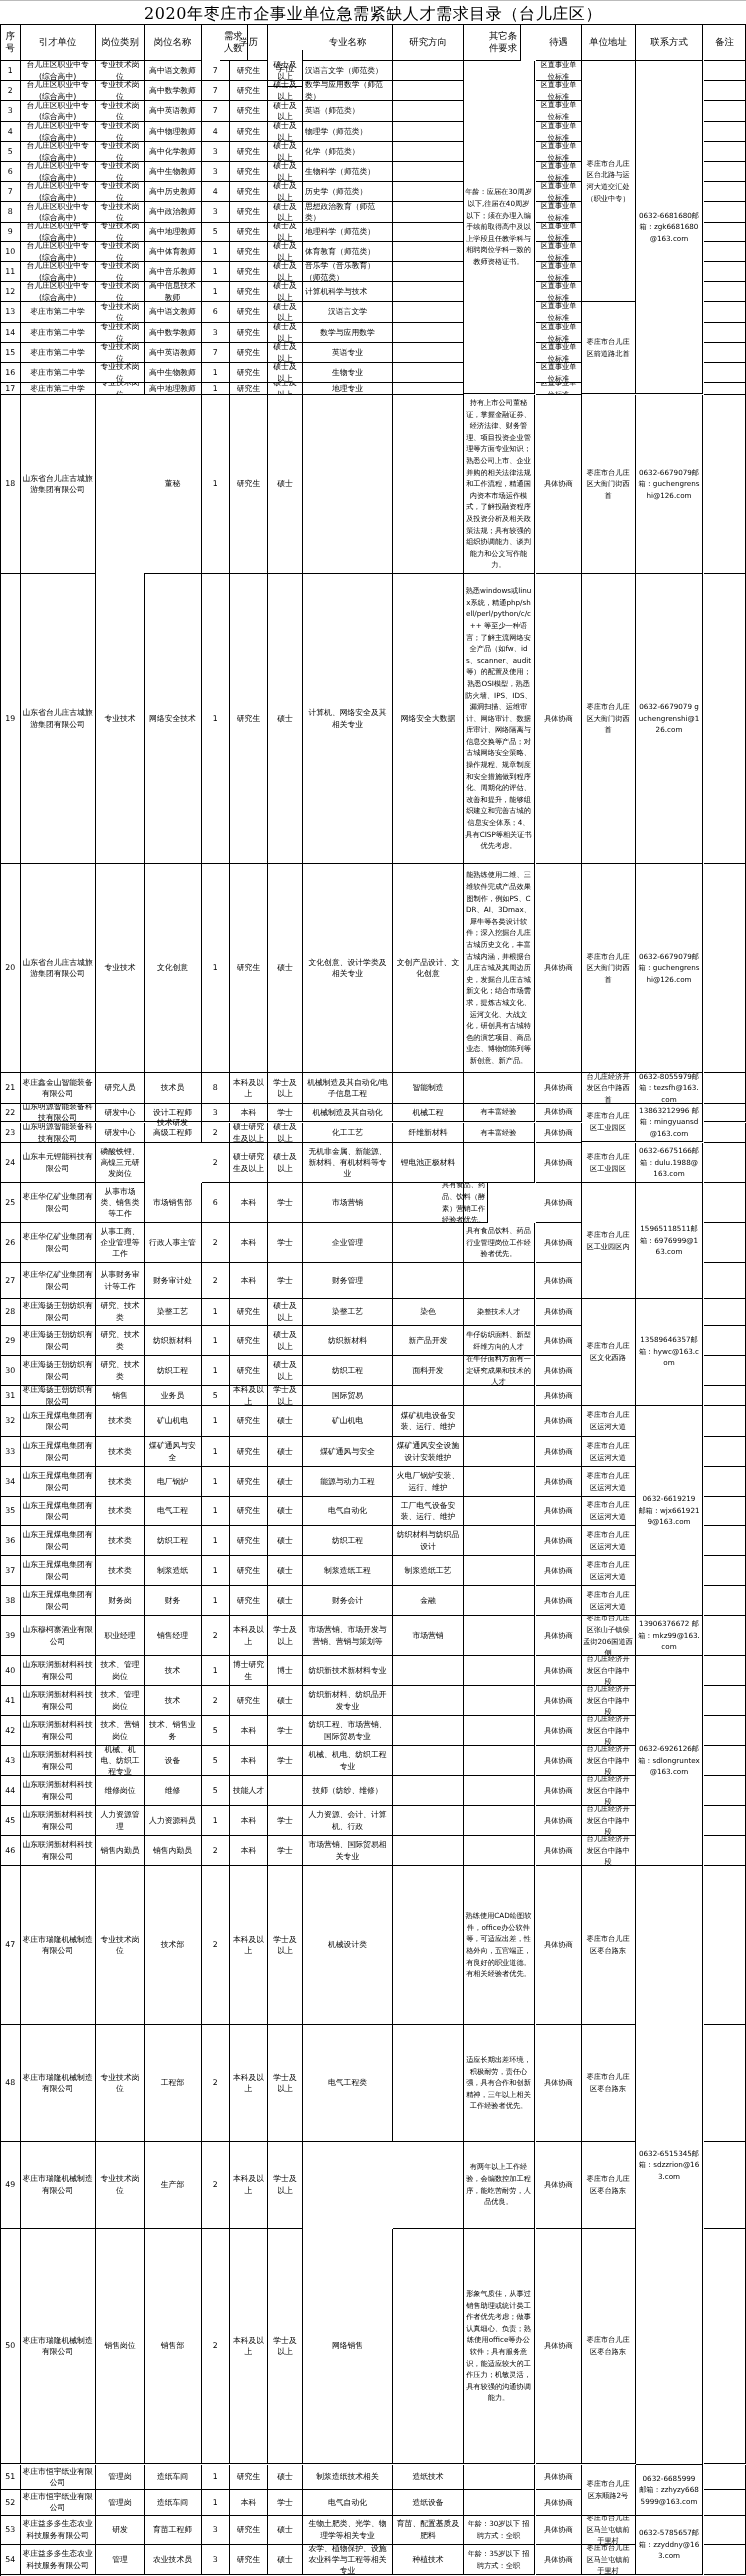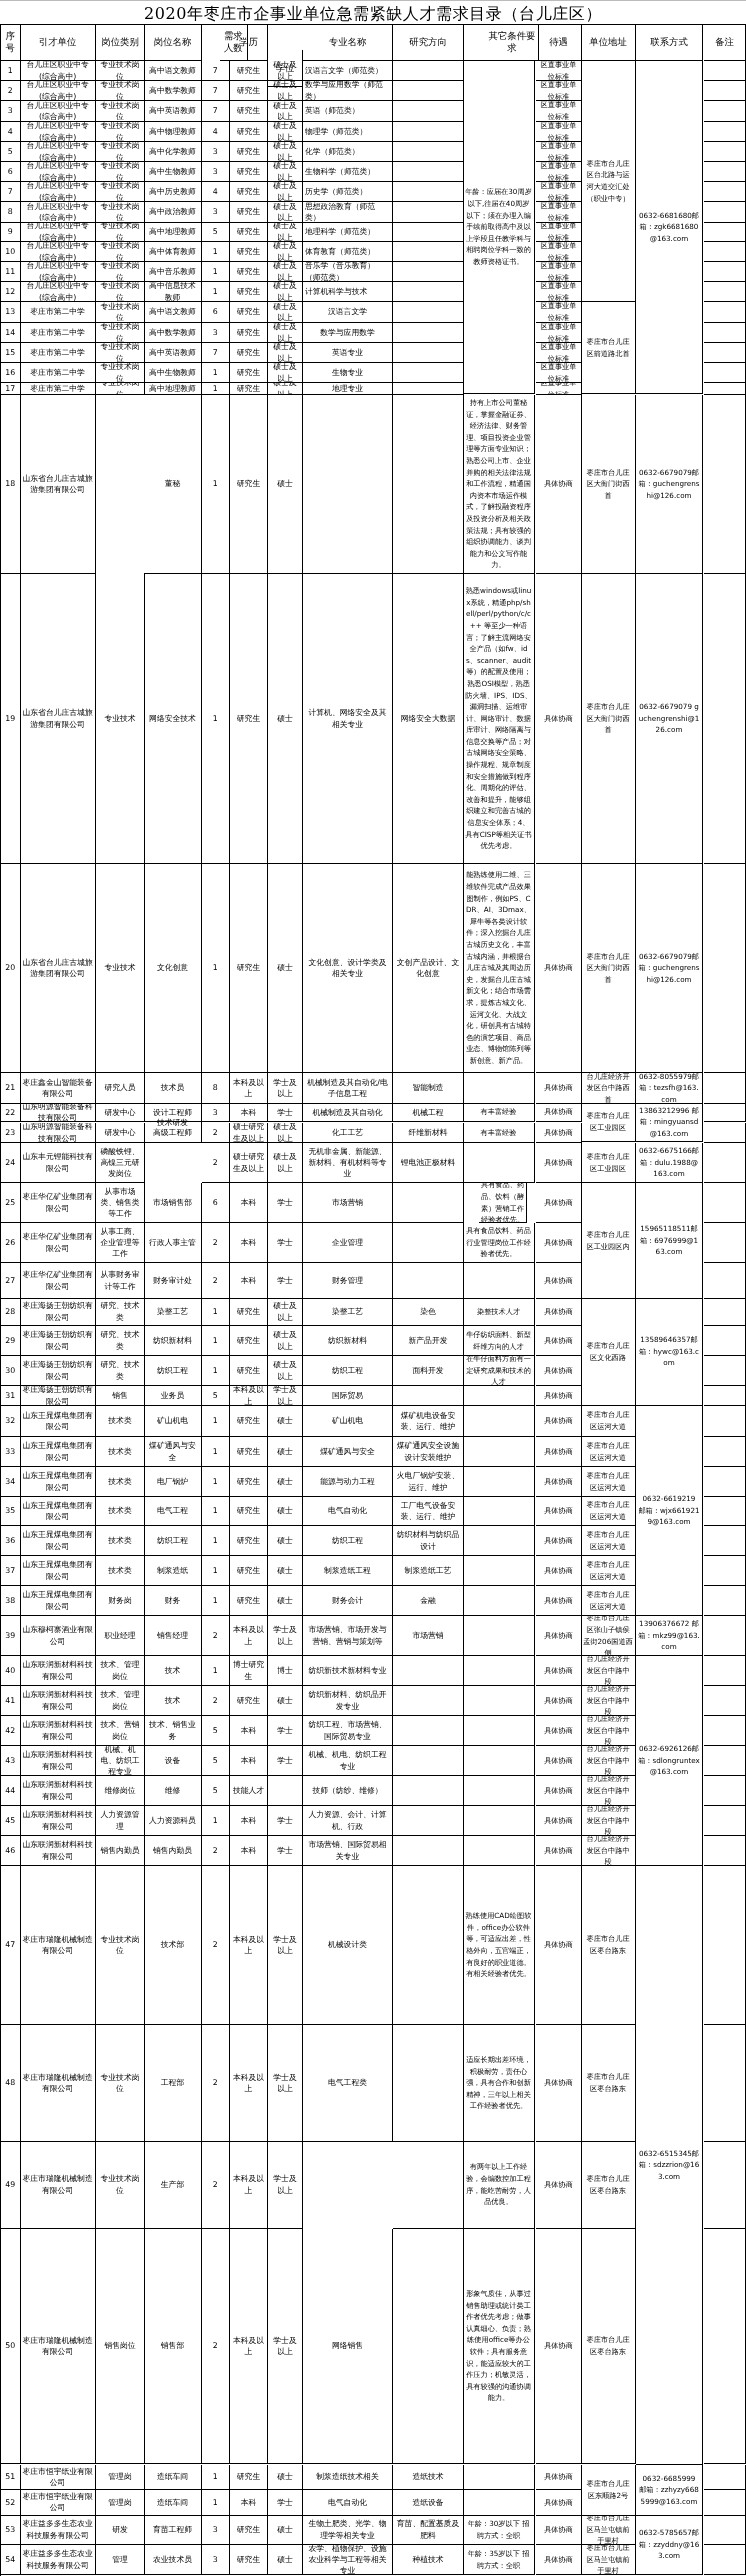--- a/index.html
+++ b/index.html
@@ -26,21 +26,21 @@
   <div class="frame"></div>
 <div class="cell hdr" style="left: 0px; width: 20.6px; top: 24px; height: 37px; border-left: 0.6px solid rgb(0, 0, 0);">序号</div>
     <div class="cell hdr" style="left: 20.6px; width: 75px; top: 24px; height: 37px;">引才单位</div>
     <div class="cell hdr" style="left: 96px; width: 49px; top: 24px; height: 37px;">岗位类别</div>
     <div class="cell hdr" style="left: 144px; width: 58px; top: 24px; height: 37px;">岗位名称</div>
     <div class="cell hdr" style="left: 220px; width: 27.5px; top: 24px; height: 37px;">需求人数</div>
     <div class="cell hdr" style="left: 230px; width: 38px; top: 24px; height: 37px;">学历</div>
     <div class="cell hdr" style="left: 268px; width: 35px; top: 24px; height: 37px; margin-top: 26px;">学位</div>
     <div class="cell hdr" style="left: 303px; width: 90px; top: 24px; height: 37px;">专业名称</div>
     <div class="cell hdr" style="left: 393px; width: 71px; top: 24px; height: 37px;">研究方向</div>
-    <div class="cell hdr" style="left: 463px; width: 76px; top: 24px; height: 37px; padding-left: 25px;">其它条件要求</div>
+    <div class="cell hdr" style="left: 463px; width: 58px; top: 24px; height: 37px; padding-left: 25px;">其它条件要求</div>
     <div class="cell hdr" style="left: 536px; width: 46px; top: 24px; height: 37px;">待遇</div>
     <div class="cell hdr" style="left: 581px; width: 55px; top: 24px; height: 37px;">单位地址</div>
     <div class="cell hdr" style="left: 636px; width: 67px; top: 24px; height: 37px;">联系方式</div>
     <div class="cell hdr" style="left: 704px; width: 42px; top: 24px; height: 37px;">备注</div>
     <div class="cell" style="left: 0px; width: 20.6px; top: 61px; height: 20px; border-left: 0.6px solid rgb(0, 0, 0);">1</div>
     <div class="cell" style="left: 20.6px; width: 75px; top: 61px; height: 20px;">台儿庄区职业中专(综合高中)</div>
     <div class="cell" style="left: 96px; width: 49px; top: 61px; height: 20px;">专业技术岗位</div>
     <div class="cell" style="left: 144px; width: 58px; top: 61px; height: 20px;">高中语文教师</div>
     <div class="cell" style="left: 202px; width: 27.5px; top: 61px; height: 20px;">7</div>
     <div class="cell" style="left: 230px; width: 38px; top: 61px; height: 20px;">研究生</div>
@@ -320,21 +320,21 @@
     <div class="cell" style="left: 704px; width: 42px; top: 1143px; height: 40px;"></div>
     <div class="cell" style="left: 0px; width: 20.6px; top: 1183px; height: 40px; border-left: 0.6px solid rgb(0, 0, 0);">25</div>
     <div class="cell" style="left: 20.6px; width: 75px; top: 1183px; height: 40px;">枣庄华亿矿业集团有限公司</div>
     <div class="cell" style="left: 96px; width: 49px; top: 1183px; height: 40px;">从事市场类、销售类等工作</div>
     <div class="cell" style="left: 144px; width: 58px; top: 1183px; height: 40px;">市场销售部</div>
     <div class="cell" style="left: 202px; width: 27.5px; top: 1183px; height: 40px;">6</div>
     <div class="cell" style="left: 230px; width: 38px; top: 1183px; height: 40px;">本科</div>
     <div class="cell" style="left: 268px; width: 35px; top: 1183px; height: 40px;">学士</div>
     <div class="cell" style="left: 303px; width: 90px; top: 1183px; height: 40px;">市场营销</div>
     <div class="cell" style="left: 393px; width: 71px; top: 1183px; height: 40px;"></div>
-    <div class="cell small" style="left: 479px; width: 48px; top: 1183px; height: 40px;">具有食品、药品、饮料（酵素）营销工作经验者优先。</div>
+    <div class="cell small" style="left: 440px; width: 48px; top: 1183px; height: 40px;">具有食品、药品、饮料（酵素）营销工作经验者优先。</div>
     <div class="cell small" style="left: 536px; width: 46px; top: 1183px; height: 40px;">具体协商</div>
     <div class="cell" style="left: 704px; width: 42px; top: 1183px; height: 40px;"></div>
     <div class="cell" style="left: 0px; width: 20.6px; top: 1223px; height: 40px; border-left: 0.6px solid rgb(0, 0, 0);">26</div>
     <div class="cell" style="left: 20.6px; width: 75px; top: 1223px; height: 40px;">枣庄华亿矿业集团有限公司</div>
     <div class="cell" style="left: 96px; width: 49px; top: 1223px; height: 40px;">从事工商、企业管理等工作</div>
     <div class="cell" style="left: 144px; width: 58px; top: 1223px; height: 40px;">行政人事主管</div>
     <div class="cell" style="left: 202px; width: 27.5px; top: 1223px; height: 40px;">2</div>
     <div class="cell" style="left: 230px; width: 38px; top: 1223px; height: 40px;">本科</div>
     <div class="cell" style="left: 268px; width: 35px; top: 1223px; height: 40px;">学士</div>
     <div class="cell" style="left: 303px; width: 90px; top: 1223px; height: 40px;">企业管理</div>

